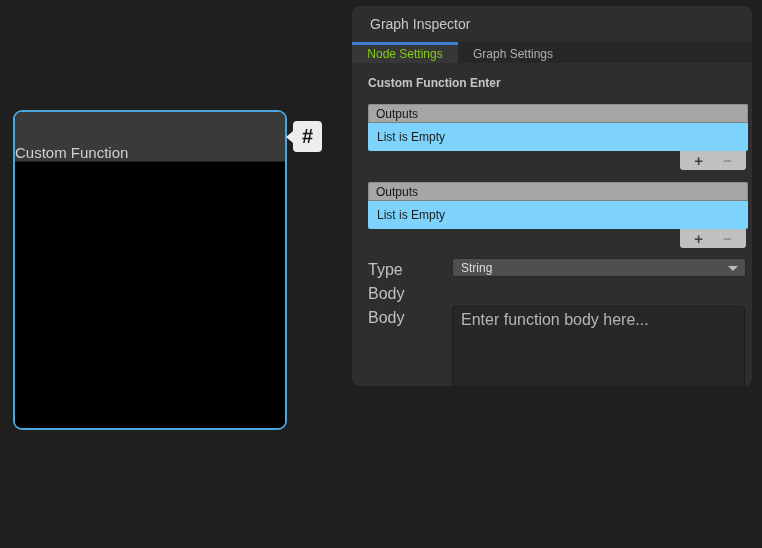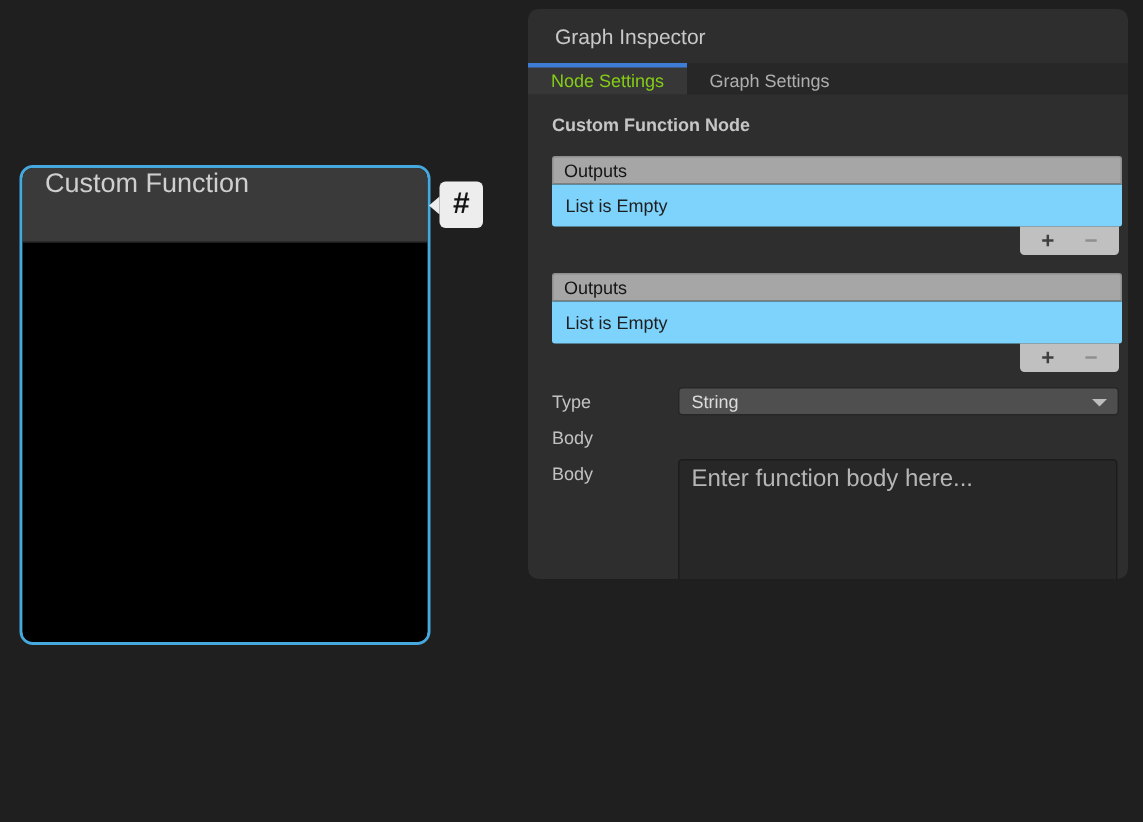--- a/index.html
+++ b/index.html
@@ -11,22 +11,22 @@
   }
 
   
   .node {
     position:absolute; left:13px; top:110px; width:274px; height:320px;
     background:#000; border:2px solid #46A8DC; border-radius:9px;
     box-sizing:border-box; overflow:hidden;
   }
   .node-header {
     height:49px; background:#3A3A3A; border-bottom:1px solid #1D1D1D;
-    display:flex; align-items:flex-start; padding-left:15px;
-    color:#CFCFCF; font-size:18px;
+    display:flex; align-items:flex-end; 
+    color:#CFCFCF; font-size:15px;
   }
   .node-body { height:268px; background:#000; }
 
   .badge {
     position:absolute; left:293px; top:121px; width:29px; height:31px;
     background:#EDEDED; border-radius:4px;
     display:flex; align-items:center; justify-content:center;
     color:#141414; font-size:20px; font-weight:bold;
   }
   .badge-tail {
@@ -86,21 +86,21 @@
     display:flex; align-items:center; justify-content:space-evenly;
   }
   .rlist-btn {
     background:none; border:none; padding:0 6px; line-height:1;
     font-family:inherit; font-size:15px; font-weight:bold; cursor:default;
   }
   .rlist-btn.add    { color:#3F3F3F; }
   .rlist-btn.remove { color:#8F8F8F; }
 
   
-  .field-label { position:absolute; left:16px; font-size:12px; color:#C2C2C2; }
+  .field-label { position:absolute; left:16px; font-size:16px; color:#C2C2C2; }
   .label-type { top:255px; }
   .label-name { top:279px; }
   .label-body { top:303px; }
 
   .dropdown {
     position:absolute; left:100px; top:252px; width:294px; height:19px;
     background:#4F4F4F; border:1px solid #272727; border-radius:3px;
     box-sizing:border-box; display:flex; align-items:center;
     padding-left:8px; font-size:12px; color:#DCDCDC; cursor:default;
   }
@@ -145,21 +145,21 @@
 
   <div class="tabbar">
     <div class="tab active">
       <span>Node Settings</span>
     </div>
     <div class="tab">
       <span>Graph Settings</span>
     </div>
   </div>
 
-  <div class="section-title">Custom Function Node</div>
+  <div class="section-title">Custom Function Enter</div>
 
   <div class="rlist rlist-inputs">
     <div class="rlist-header">
       <span>Outputs</span>
     </div>
     <div class="rlist-body">
       <span>List is Empty</span>
     </div>
     <div class="rlist-footer">
       <button class="rlist-btn add">

